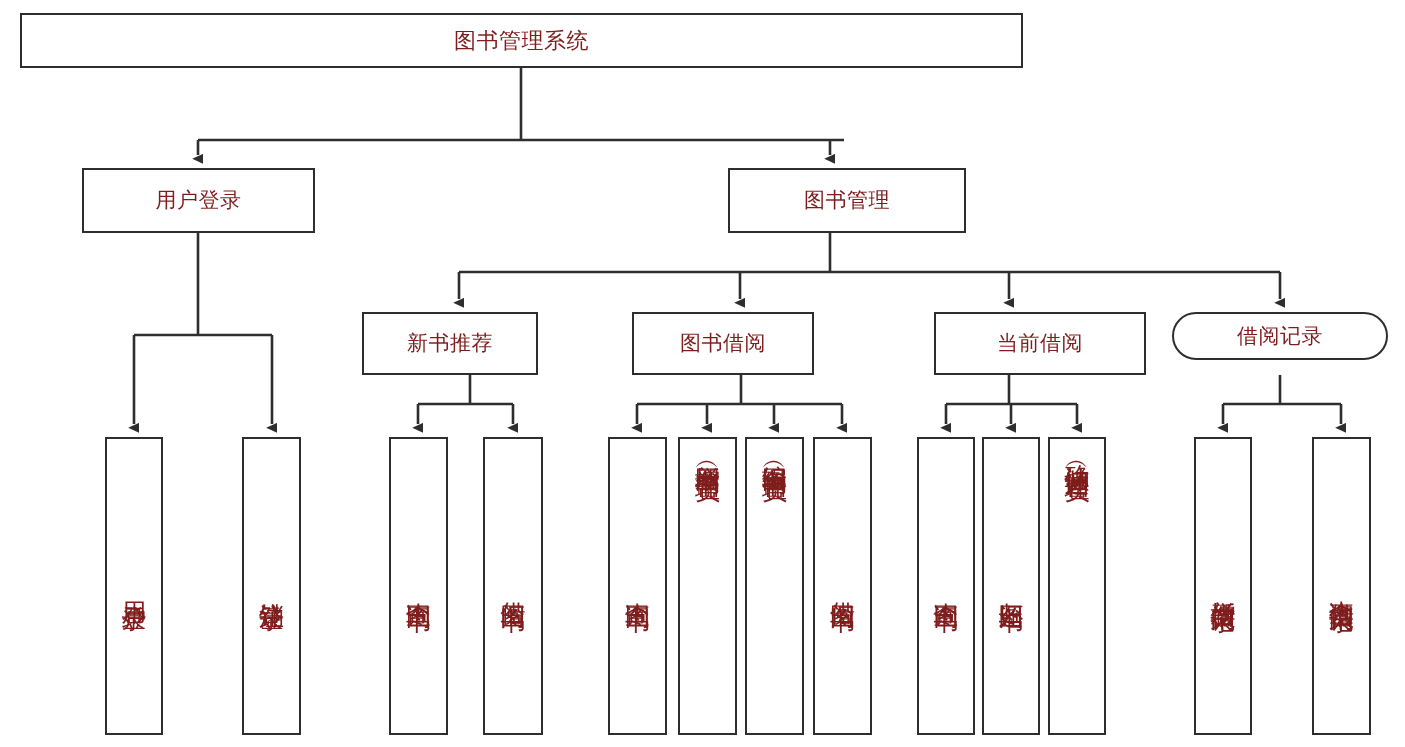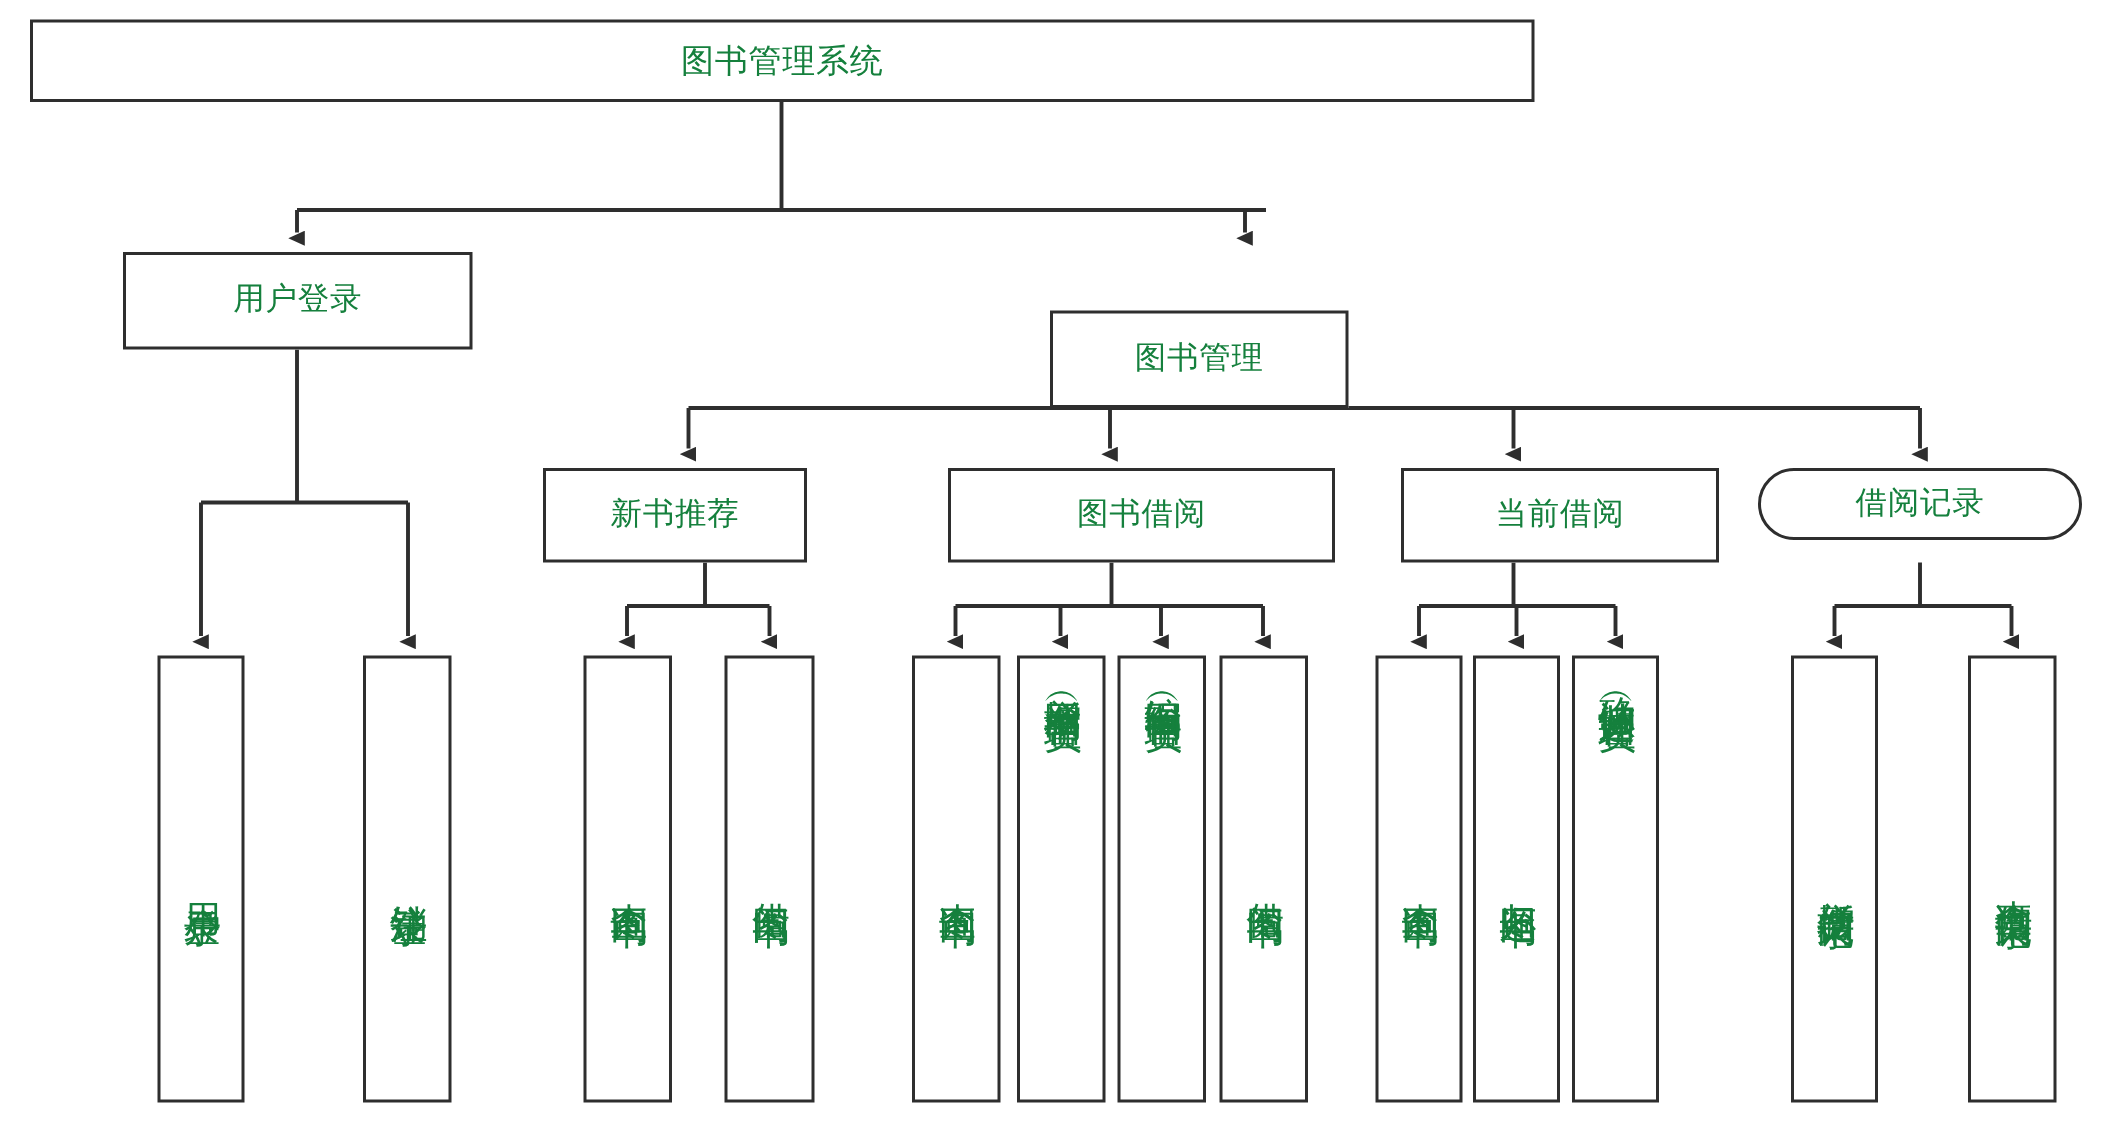--- a/index.html
+++ b/index.html
@@ -26,21 +26,21 @@
     pointer-events: none;
   }
   .node {
     position: absolute;
     box-sizing: border-box;
     background: #ffffff;
     border: 2px solid #2e2e2e;
     display: flex;
     align-items: center;
     justify-content: center;
-    color: #15803d;
+    color: #7f1d1d;
     z-index: 2;
   }
   .node .label {
     display: block;
     line-height: 1.05;
     letter-spacing: 0.5px;
     white-space: nowrap;
   }
   .node.horizontal .label {
     font-size: 21px;
@@ -125,28 +125,28 @@
     </g>
   </svg>
 
   <div class="node horizontal root" style="left:20px; top:13px; width:1003px; height:55px;">
     <span class="label">图书管理系统</span>
   </div>
 
   <div class="node horizontal" style="left:82px; top:168px; width:233px; height:65px;">
     <span class="label">用户登录</span>
   </div>
-  <div class="node horizontal" style="left:700px; top:168px; width:199px; height:65px;margin-top:39px;">
+  <div class="node horizontal" style="left:728px; top:168px; width:238px; height:65px;">
     <span class="label">图书管理</span>
   </div>
 
   <div class="node horizontal" style="left:362px; top:312px; width:176px; height:63px;">
     <span class="label">新书推荐</span>
   </div>
-  <div class="node horizontal" style="left:632px; top:312px; width:258px; height:63px;">
+  <div class="node horizontal" style="left:632px; top:312px; width:182px; height:63px;">
     <span class="label">图书借阅</span>
   </div>
   <div class="node horizontal" style="left:903px; top:312px; width:212px; height:63px;margin-left:31px;">
     <span class="label">当前借阅</span>
   </div>
   <div class="node horizontal" style="left:1172px; top:312px; width:216px; height:48px;border-radius:30px;">
     <span class="label">借阅记录</span>
   </div>
 
   <div class="node vertical" style="left:105px; top:437px; width:58px; height:298px; align-items:center; padding-top:0;">

